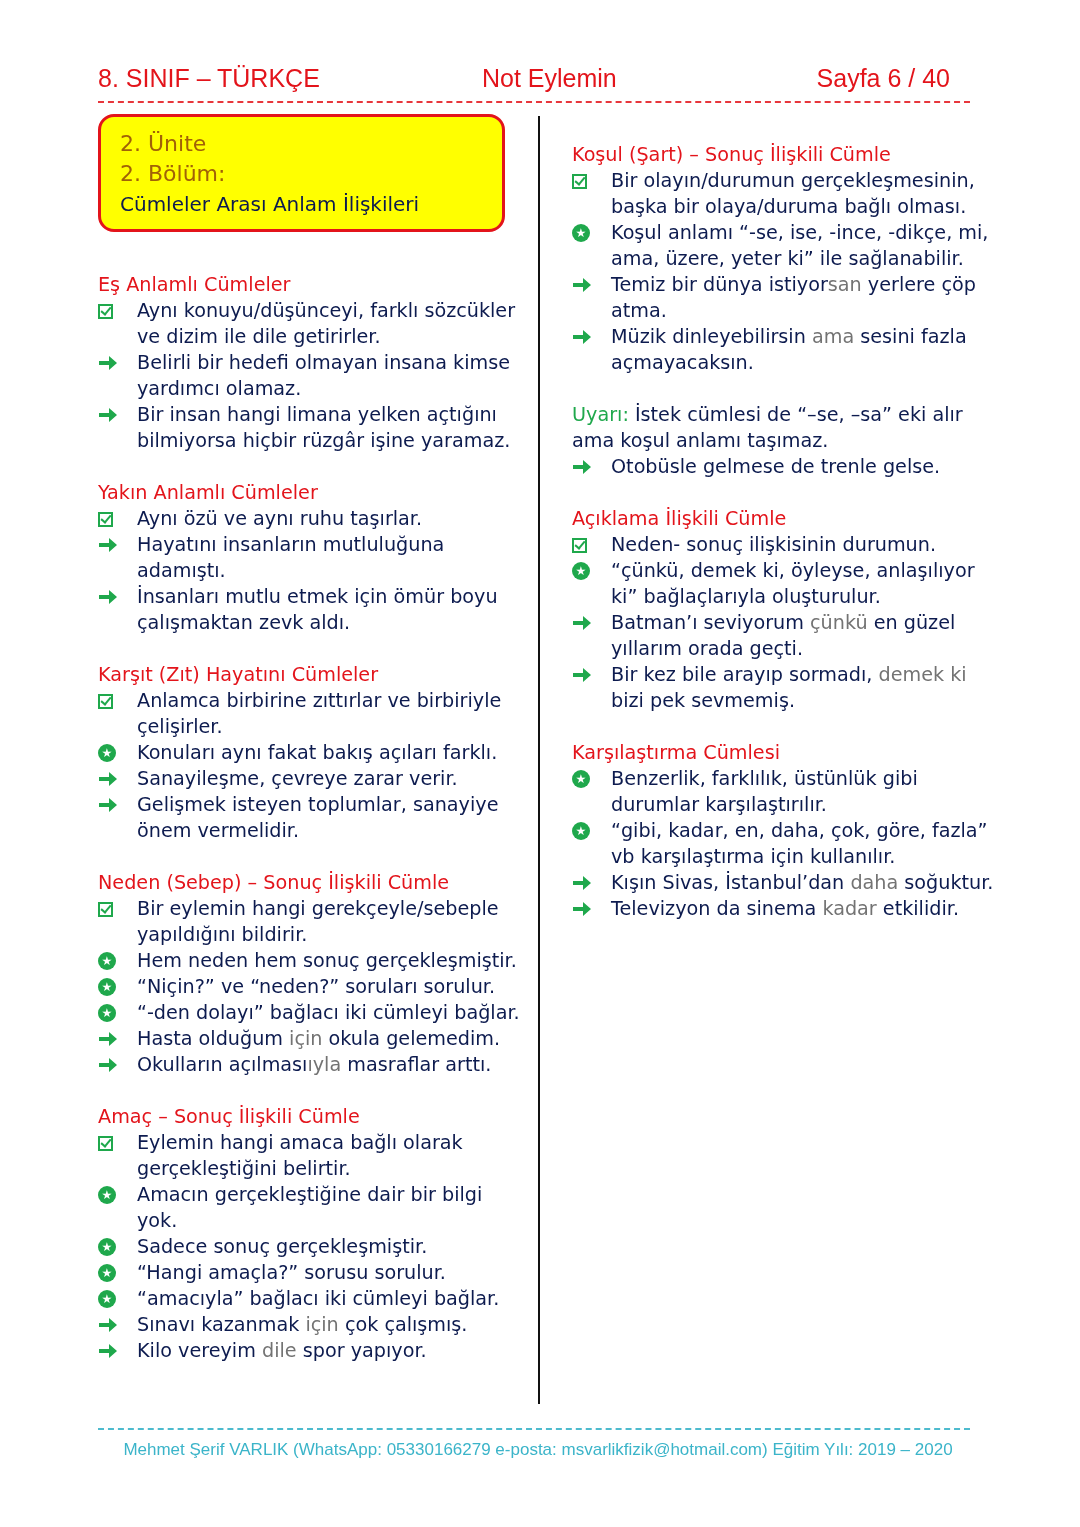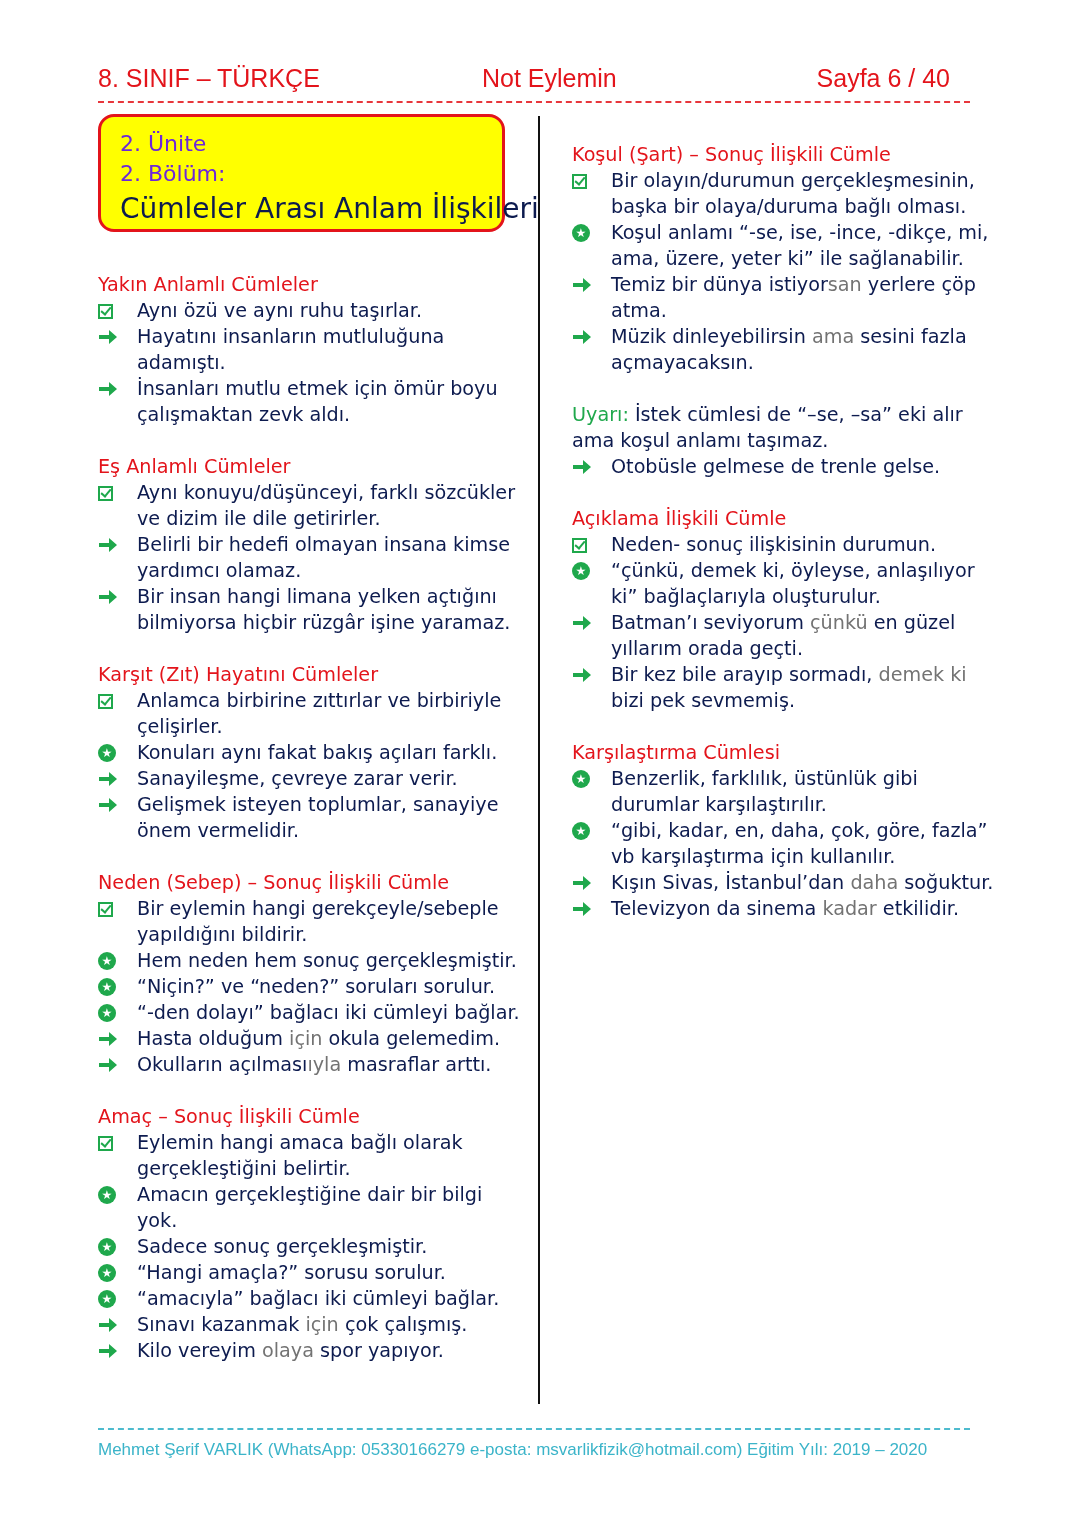--- a/index.html
+++ b/index.html
@@ -9,26 +9,26 @@
          font-family:"Liberation Sans", sans-serif; font-size:25px; color:#e3141b; }
   .hdr .l { position:absolute; left:0; top:0; }
   .hdr .c { position:absolute; left:384px; top:0; }
   .hdr .r { position:absolute; right:0; top:0; }
   .dash-top { position:absolute; top:101px; left:98px; width:872px; height:0;
               border-top:2px dashed #e3141b; opacity:0.85; }
   .dash-bot { position:absolute; top:1428px; left:98px; width:872px; height:0;
               border-top:2px dashed #3bb4c9; opacity:0.9; }
   .vline { position:absolute; left:538px; top:116px; width:2px; height:1288px; background:#111; }
   .footer { position:absolute; top:1440px; left:98px; width:880px;
-            font-family:"Liberation Sans", sans-serif; font-size:17px; color:#3bb4c9; white-space:nowrap; }
+            font-family:"Liberation Sans", sans-serif; font-size:17px; color:#3bb4c9; white-space:nowrap;text-align:center; }
   .titlebox { position:absolute; left:98px; top:114px; width:407px; height:118px;
               background:#ffff00; border:3px solid #e3141b; border-radius:16px; box-sizing:border-box; }
-  .titlebox .t1, .titlebox .t2 { position:absolute; left:19px; font-size:22px; color:#6d28d9; }
+  .titlebox .t1, .titlebox .t2 { position:absolute; left:19px; font-size:22px; color:#a16207; }
   .titlebox .t1 { top:14px; } .titlebox .t2 { top:44px; }
-  .titlebox .t3 { position:absolute; left:19px; top:75px; font-size:28px; color:#0d1b4f; white-space:nowrap; }
+  .titlebox .t3 { position:absolute; left:19px; top:75px; font-size:20px; color:#0d1b4f; white-space:nowrap; }
   .col { position:absolute; width:430px; font-size:19.2px; line-height:26px; }
   .col.left { left:98px; top:272px; }
   .col.right { left:572px; top:142px; }
   .section { margin-bottom:26px; }
   .sec-title { color:#e3141b; white-space:nowrap; }
   .item { position:relative; padding-left:39px; }
   .bullet { position:absolute; left:0; top:0; width:26px; height:26px; display:flex; align-items:center; }
   .txt .hl { color:#737373;margin-top:37px; }
   .note { }
   .note .lbl { color:#1fa84c; }
@@ -52,20 +52,49 @@
 <div class="titlebox">
   <div class="t1">2. Ünite</div>
   <div class="t2">2. Bölüm:</div>
   <div class="t3">Cümleler Arası Anlam İlişkileri</div>
 </div>
 
 <div class="vline"></div>
 
 <div class="col left" id="col-left">
     <div class="section">
+      <div class="sec-title">Eş Anlamlı Cümleler</div>
+      <div class="item">
+        <span class="bullet">
+          <span class="ic-check"></span>
+        </span>
+        <div class="txt">Aynı konuyu/düşünceyi, farklı sözcükler ve dizim ile dile getirirler.</div>
+      </div>
+      <div class="item">
+        <span class="bullet">
+          <span class="ic-arrow">
+            <svg width="20" height="16" viewBox="0 0 20 16">
+              <path d="M1 6h10V1l8 7-8 7v-5H1z" fill="#1fa84c"></path>
+            </svg>
+          </span>
+        </span>
+        <div class="txt">Belirli bir hedefi olmayan insana kimse yardımcı olamaz.</div>
+      </div>
+      <div class="item">
+        <span class="bullet">
+          <span class="ic-arrow">
+            <svg width="20" height="16" viewBox="0 0 20 16">
+              <path d="M1 6h10V1l8 7-8 7v-5H1z" fill="#1fa84c"></path>
+            </svg>
+          </span>
+        </span>
+        <div class="txt">Bir insan hangi limana yelken açtığını bilmiyorsa hiçbir rüzgâr işine yaramaz.</div>
+      </div>
+    </div>
+    <div class="section">
       <div class="sec-title">Yakın Anlamlı Cümleler</div>
       <div class="item">
         <span class="bullet">
           <span class="ic-check"></span>
         </span>
         <div class="txt">Aynı özü ve aynı ruhu taşırlar.</div>
       </div>
       <div class="item">
         <span class="bullet">
           <span class="ic-arrow">
@@ -81,49 +110,20 @@
           <span class="ic-arrow">
             <svg width="20" height="16" viewBox="0 0 20 16">
               <path d="M1 6h10V1l8 7-8 7v-5H1z" fill="#1fa84c"></path>
             </svg>
           </span>
         </span>
         <div class="txt">İnsanları mutlu etmek için ömür boyu çalışmaktan zevk aldı.</div>
       </div>
     </div>
     <div class="section">
-      <div class="sec-title">Eş Anlamlı Cümleler</div>
-      <div class="item">
-        <span class="bullet">
-          <span class="ic-check"></span>
-        </span>
-        <div class="txt">Aynı konuyu/düşünceyi, farklı sözcükler ve dizim ile dile getirirler.</div>
-      </div>
-      <div class="item">
-        <span class="bullet">
-          <span class="ic-arrow">
-            <svg width="20" height="16" viewBox="0 0 20 16">
-              <path d="M1 6h10V1l8 7-8 7v-5H1z" fill="#1fa84c"></path>
-            </svg>
-          </span>
-        </span>
-        <div class="txt">Belirli bir hedefi olmayan insana kimse yardımcı olamaz.</div>
-      </div>
-      <div class="item">
-        <span class="bullet">
-          <span class="ic-arrow">
-            <svg width="20" height="16" viewBox="0 0 20 16">
-              <path d="M1 6h10V1l8 7-8 7v-5H1z" fill="#1fa84c"></path>
-            </svg>
-          </span>
-        </span>
-        <div class="txt">Bir insan hangi limana yelken açtığını bilmiyorsa hiçbir rüzgâr işine yaramaz.</div>
-      </div>
-    </div>
-    <div class="section">
       <div class="sec-title">Karşıt (Zıt) Hayatını Cümleler</div>
       <div class="item">
         <span class="bullet">
           <span class="ic-check"></span>
         </span>
         <div class="txt">Anlamca birbirine zıttırlar ve birbiriyle çelişirler.</div>
       </div>
       <div class="item">
         <span class="bullet">
           <span class="ic-star">★</span>
@@ -241,21 +241,21 @@
         <div class="txt"><span>Sınavı kazanmak </span><span class="hl">için</span><span> çok çalışmış.</span></div>
       </div>
       <div class="item">
         <span class="bullet">
           <span class="ic-arrow">
             <svg width="20" height="16" viewBox="0 0 20 16">
               <path d="M1 6h10V1l8 7-8 7v-5H1z" fill="#1fa84c"></path>
             </svg>
           </span>
         </span>
-        <div class="txt"><span>Kilo vereyim </span><span class="hl">olaya</span><span> spor yapıyor.</span></div>
+        <div class="txt"><span>Kilo vereyim </span><span class="hl">dile</span><span> spor yapıyor.</span></div>
       </div>
     </div>
   </div>
 <div class="col right" id="col-right">
     <div class="section">
       <div class="sec-title">Koşul (Şart) – Sonuç İlişkili Cümle</div>
       <div class="item">
         <span class="bullet">
           <span class="ic-check"></span>
         </span>

